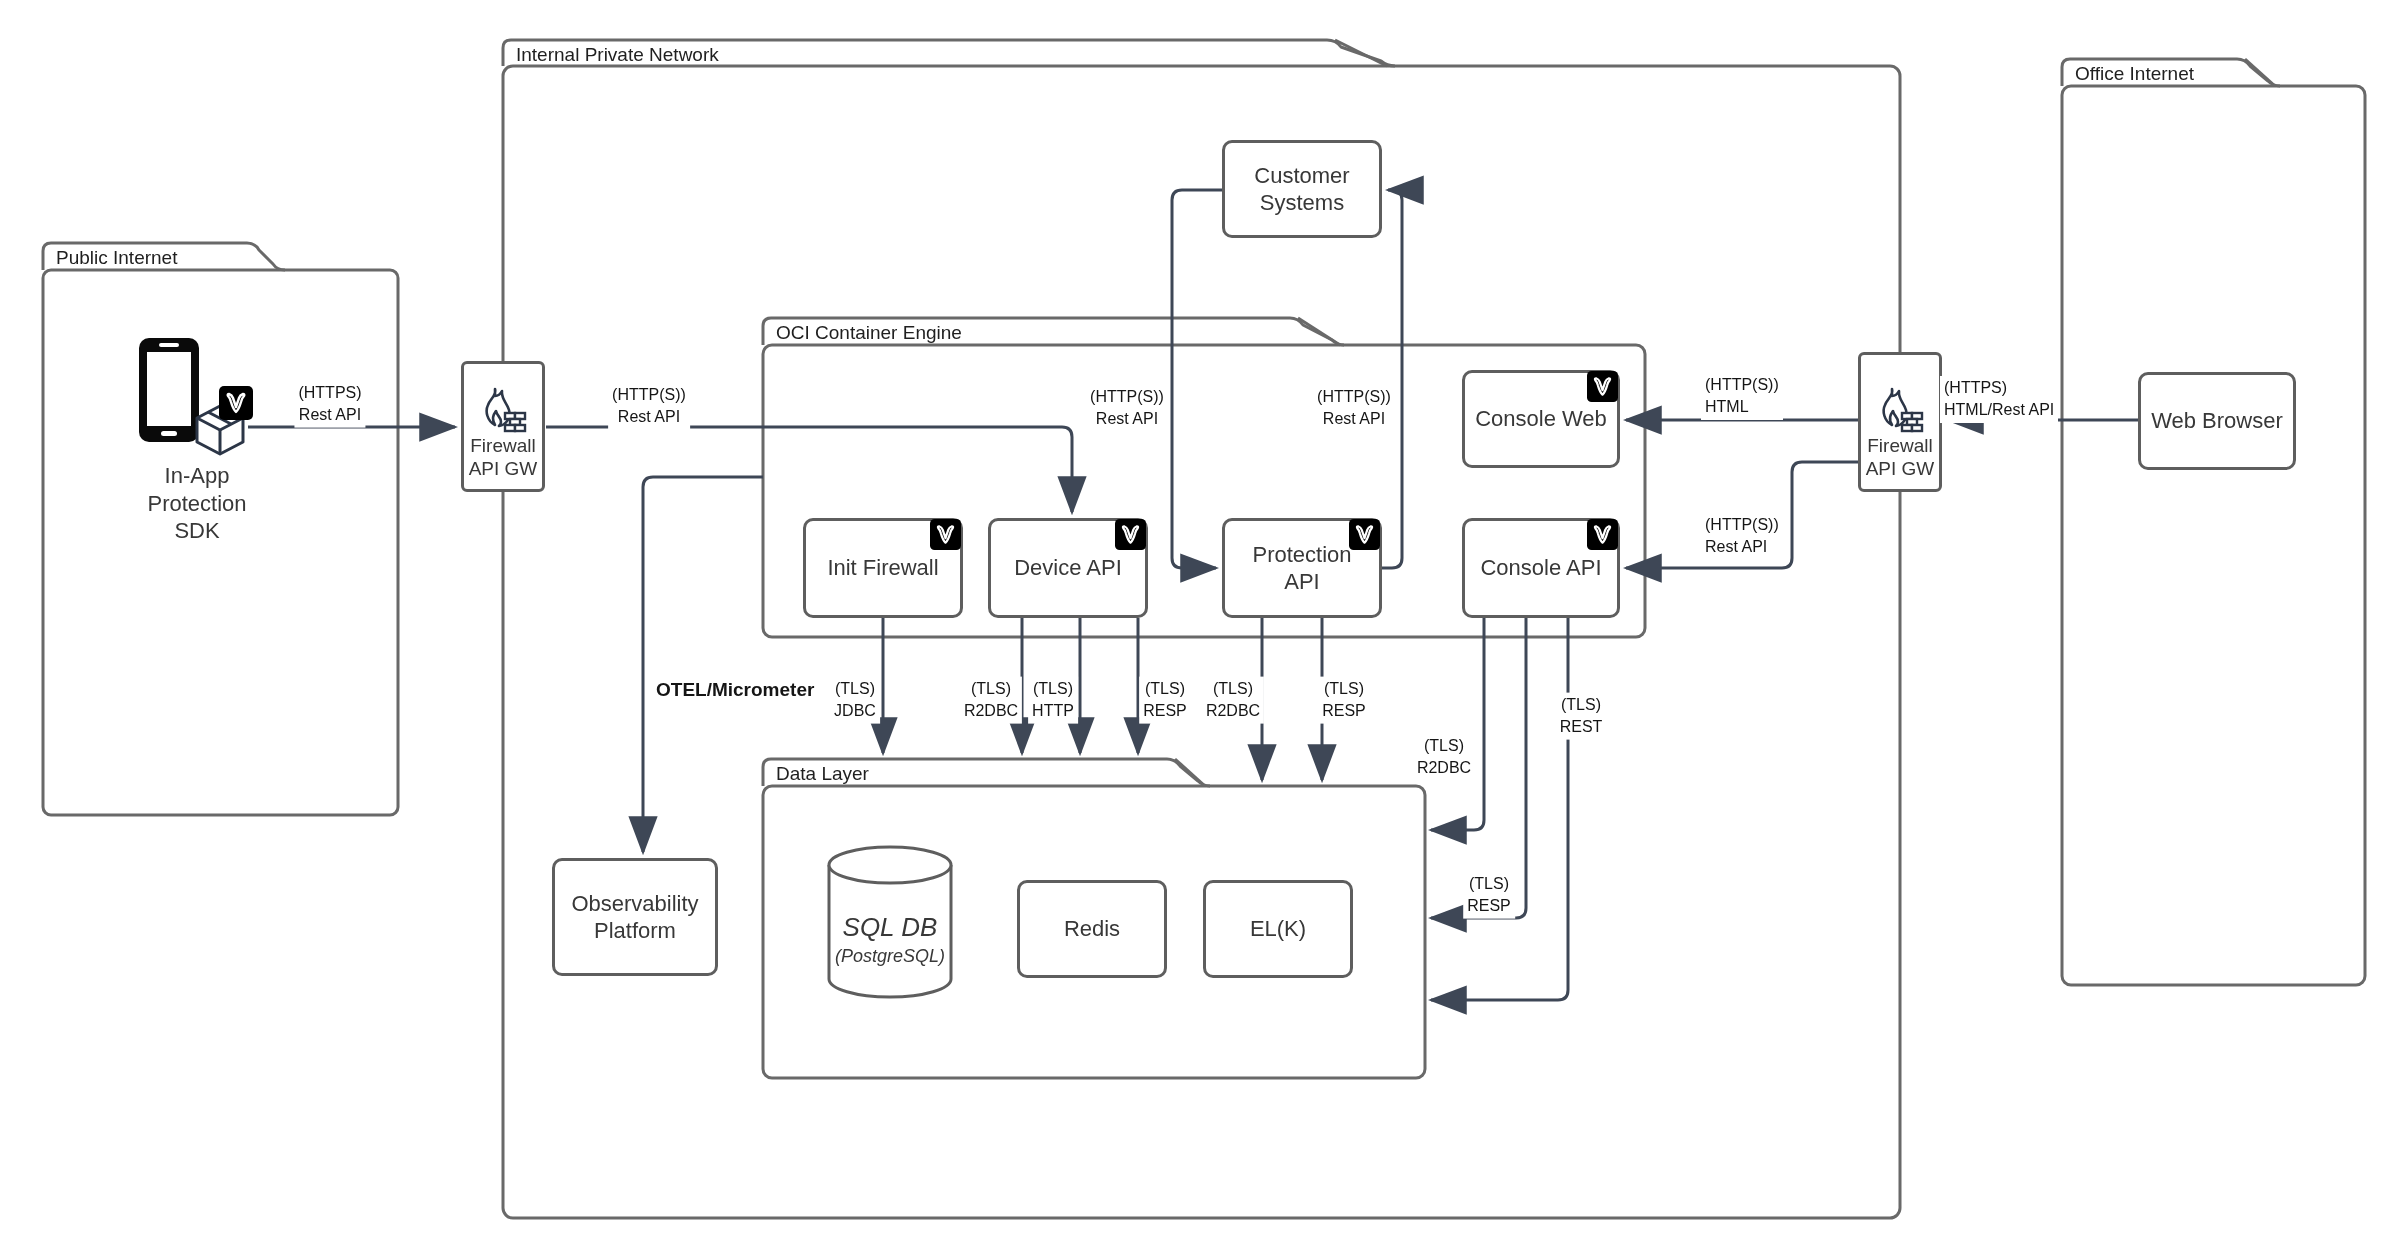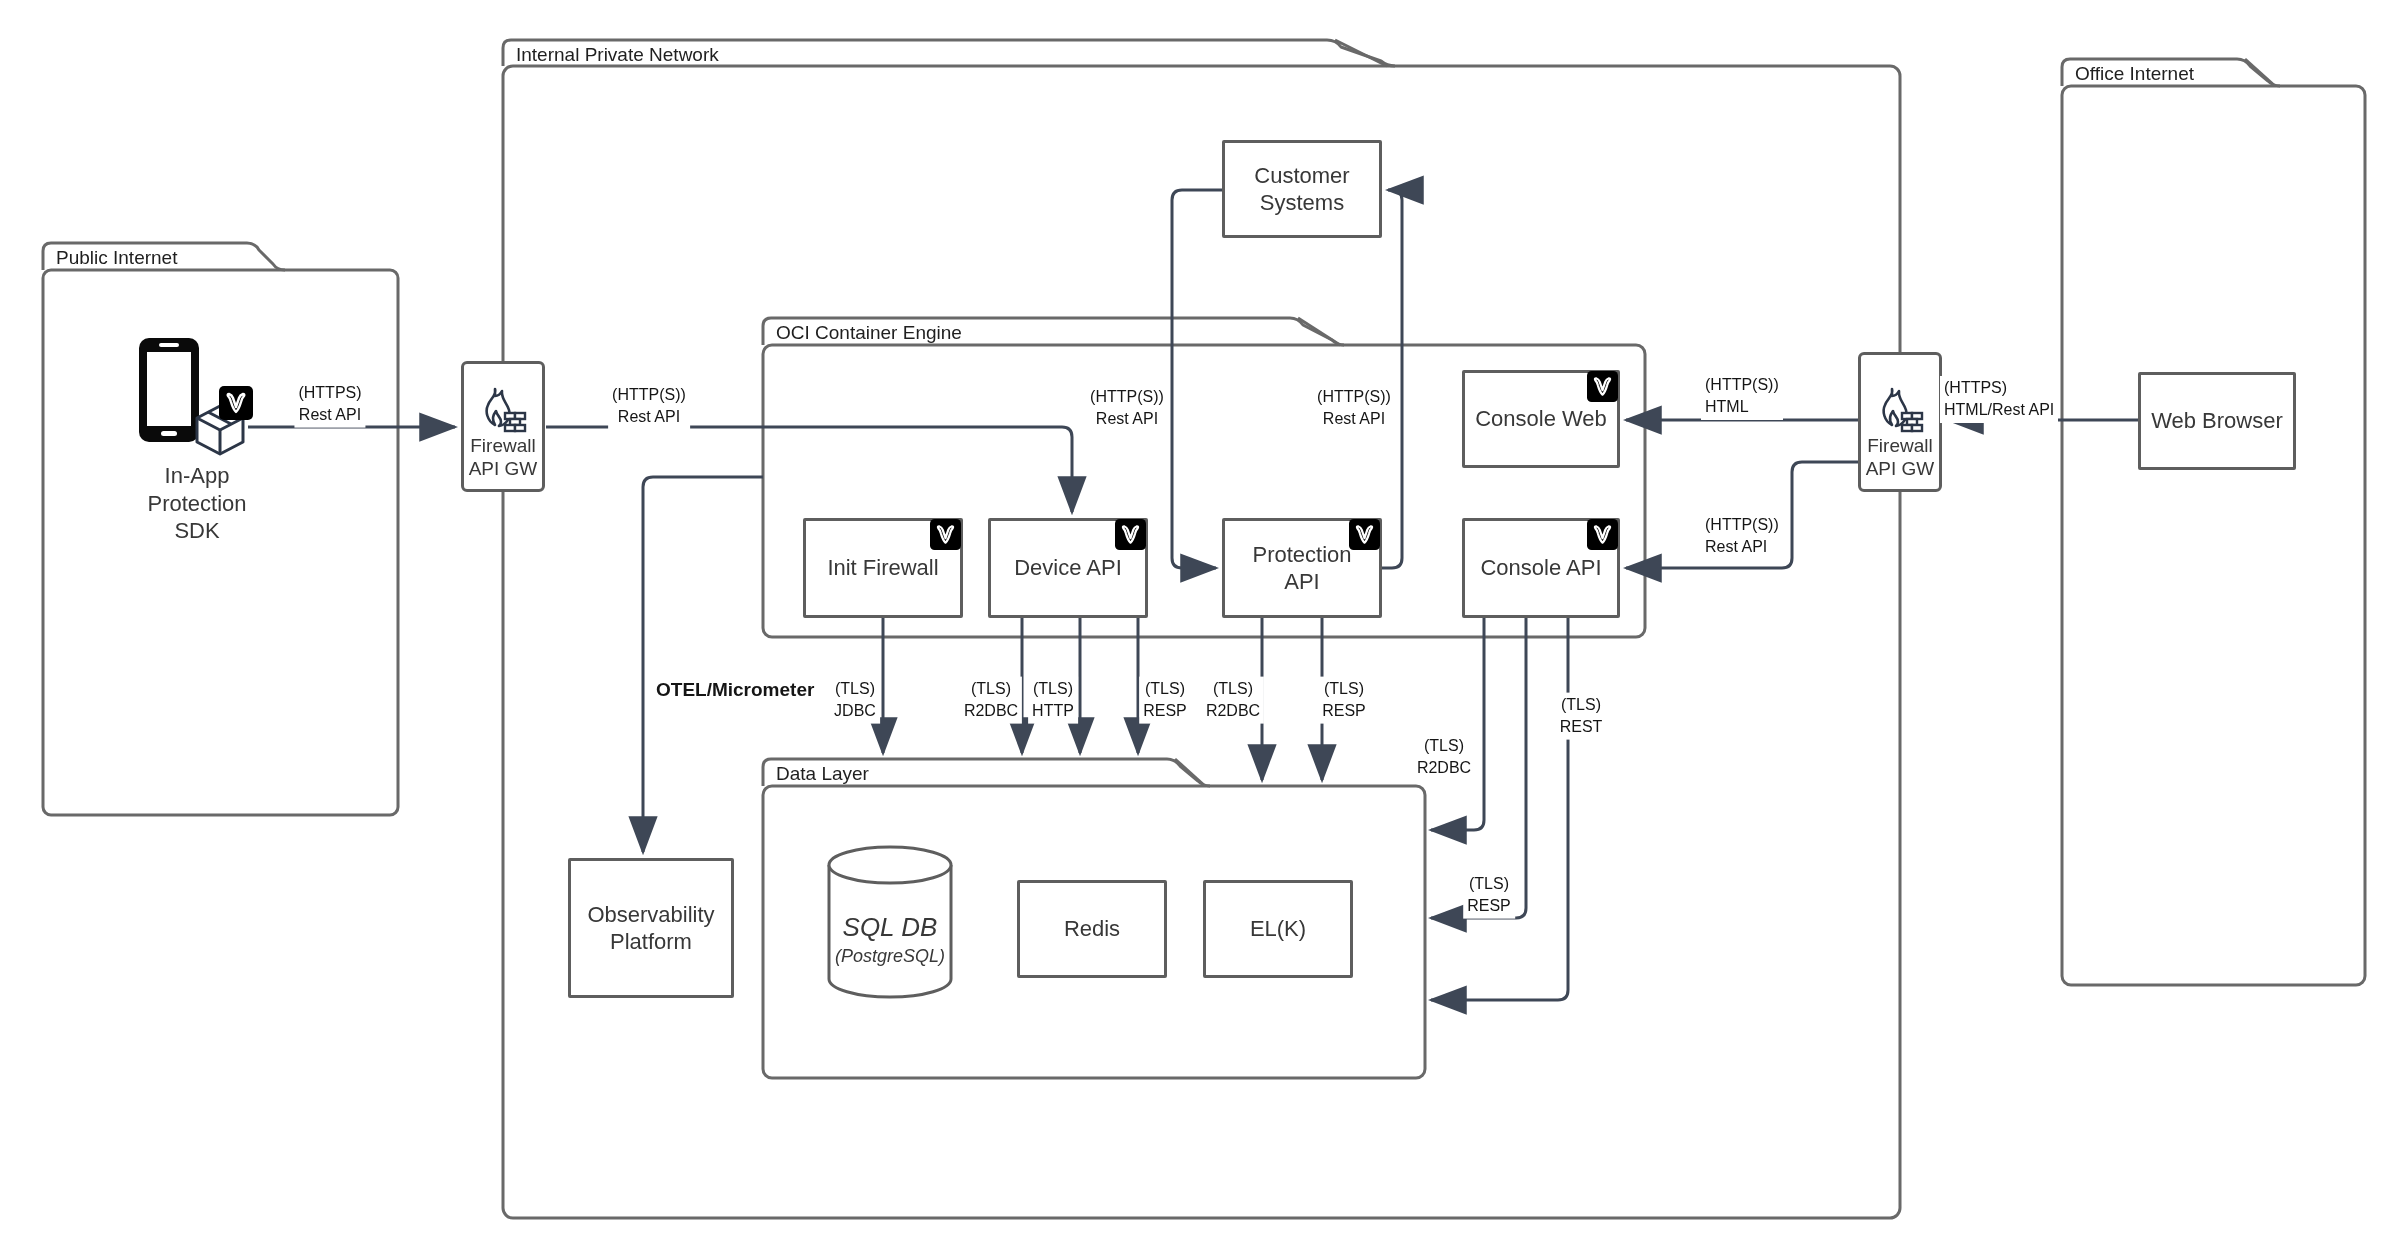--- a/index.html
+++ b/index.html
@@ -4,21 +4,21 @@
 <style>
   :root{
     --edge:#3e4756; --cborder:#696969; --nborder:#5e5e5e;
     --text:#383838; --label:#1f1f1f; --badge:#000;
   }
   html,body{margin:0;padding:0;background:#fff;}
   #canvas{position:relative;width:2400px;height:1260px;background:#fff;
     font-family:"Liberation Sans",sans-serif;overflow:hidden;}
   #wires{position:absolute;left:0;top:0;width:2400px;height:1260px;}
   .node{position:absolute;background:#fff;border:3px solid var(--nborder);
-    border-radius:2px;display:flex;align-items:center;justify-content:center;
+    border-radius:10px;display:flex;align-items:center;justify-content:center;
     text-align:center;color:var(--text);font-size:22px;line-height:1.25;
     white-space:pre-line;box-sizing:border-box;z-index:3;}
   .fw{border-radius:6px;flex-direction:column;font-size:19px;line-height:1.2;
     justify-content:flex-end;padding-bottom:8px;}
   .fw .fwicon{margin-bottom:2px;}
   .container-label{position:absolute;font-size:19px;color:var(--label);
     z-index:2;white-space:nowrap;}
   .edge-label{position:absolute;background:#fff;padding:1px 4px;font-size:16px;
     line-height:1.4;color:#151515;text-align:center;white-space:pre-line;
     transform:translate(-50%,-50%);z-index:4;}
@@ -199,21 +199,21 @@
   </div>
 
   <div class="node" style="left:803px;top:518px;width:160px;height:100px;">
     <svg class="badge" viewBox="0 0 34 34">
       <rect width="34" height="34" rx="5" fill="#000"></rect>
       <path d="M9 10 Q8 8 10 8 Q13 9 14 12 L17 21 L20 12 Q21 9 24 8 Q26 8 25 10 Q23 12 22 16 Q20 23 17 26 Q14 23 12 16 Q11 12 9 10 Z" fill="none" stroke="#fff" stroke-width="2.4" stroke-linejoin="round"></path>
     </svg>
     <span>Init Firewall</span>
   </div>
 
-  <div class="node" style="left:568px;top:858px;width:166px;height:140px;">
+  <div class="node" style="left:552px;top:858px;width:166px;height:118px;">
     <span>Observability
 Platform</span>
   </div>
 
   <div class="node cyl" style="left:826px;top:843px;width:128px;height:158px;">
     <svg class="cylbody" width="128" height="158" viewBox="0 0 128 158">
       <path d="M3 22 L3 136 A61 18 0 0 0 125 136 L125 22" fill="#fff" stroke="#5e5e5e" stroke-width="3"></path>
       <ellipse cx="64" cy="22" rx="61" ry="18" fill="#fff" stroke="#5e5e5e" stroke-width="3"></ellipse>
     </svg>
     <span class="big" style="margin-top:34px;">SQL DB</span>

